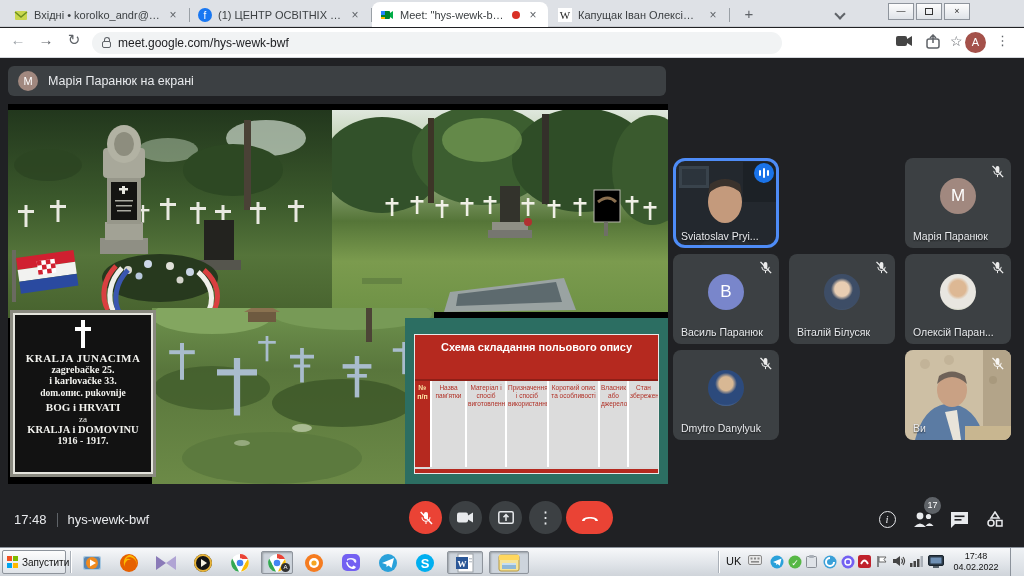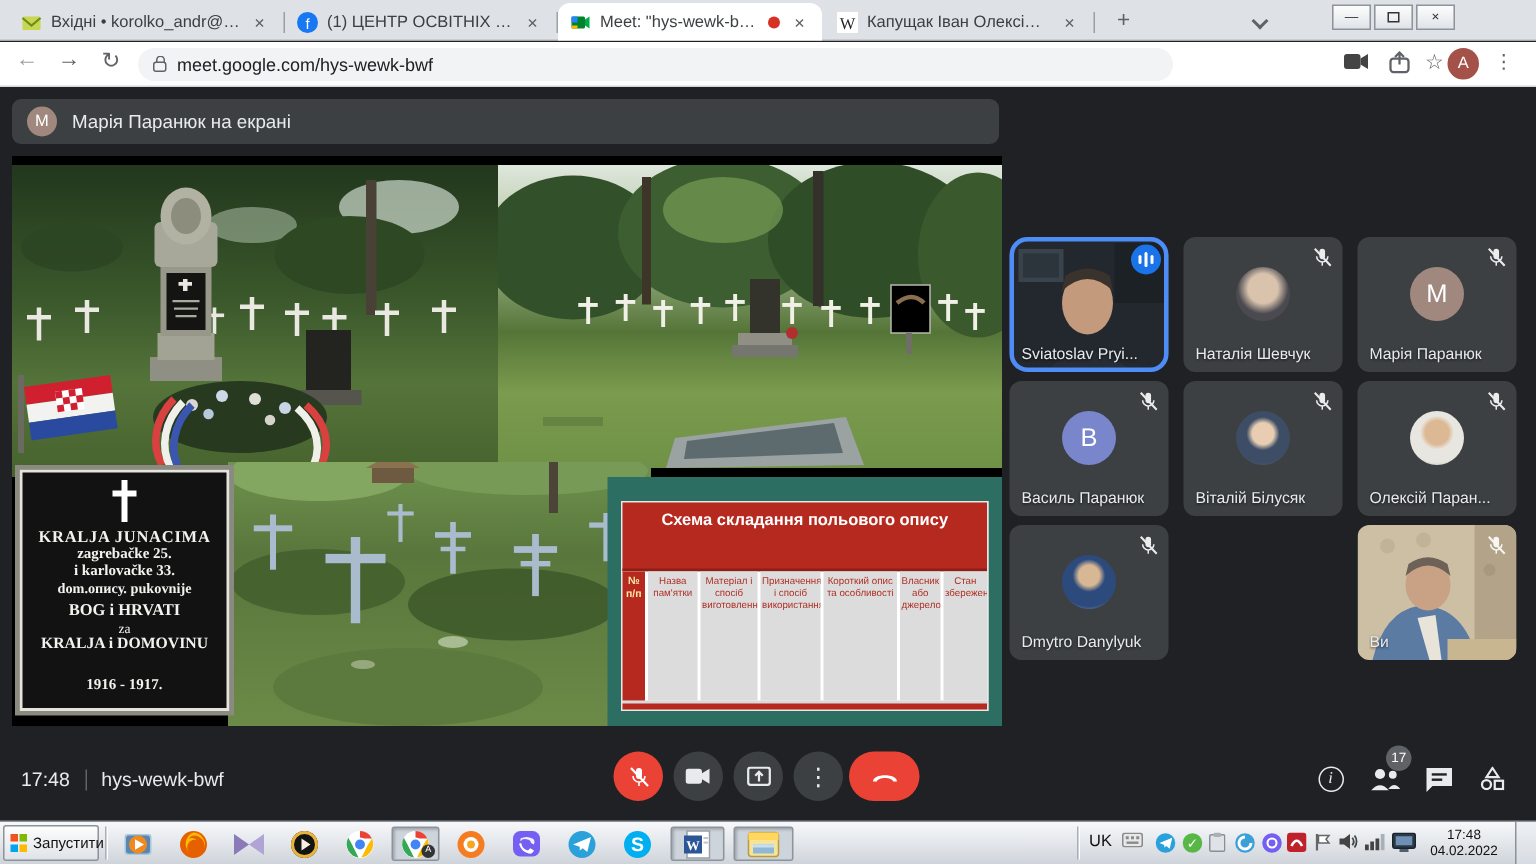--- a/index.html
+++ b/index.html
@@ -56,21 +56,21 @@
                    font-family:"Liberation Serif", serif; color:#f2f2ee; text-align:center; }
   .pcross { position:relative; width:20px; height:28px; margin-bottom:4px; }
   .pcross:before { content:""; position:absolute; left:8px; top:0; width:4px; height:28px; background:#fff; }
   .pcross:after  { content:""; position:absolute; left:2px; top:7px; width:16px; height:4px; background:#fff; }
   .pl0 { font-size:11px; font-weight:bold; letter-spacing:.5px;}
   .pl1,.pl2 { font-size:10px; font-weight:bold; }
   .pl3 { font-size:9.5px; font-weight:bold; margin-top:2px;}
   .pl4 { font-size:11px; font-weight:bold; margin-top:3px;}
   .pl5 { font-size:9px; margin-top:1px;}
   .pl6 { font-size:10.5px; font-weight:bold;}
-  .pl7 { font-size:10px; font-weight:bold; margin-top:16px;}
+  .pl7 { font-size:10px; font-weight:bold; margin-top:0;}
 
   
   #slidewrap { position:absolute; left:397px; top:214px; width:263px; height:166px; background:#2c6e62; }
   #slide { position:absolute; left:9px; top:16px; width:245px; height:140px; background:#d9d9d9; border:1px solid #e8e8e8;}
   #slide .hdr { height:46px; background:#b5291f; border-bottom:2px solid #8e1f17; display:flex;
                 align-items:flex-start; justify-content:center; padding-top:6px; }
   #slide .hdr span { color:#fff; font-size:11px; font-weight:bold; }
   #slide .tbl { display:flex; gap:2px; background:#fff; height:86px; }
   #slide .col { background:#dcdcdc; color:#b03026; font-size:6.5px; text-align:center; padding:3px 1px;
                 line-height:1.25; overflow:hidden; }
@@ -402,21 +402,21 @@
           <div class="foot"></div>
         </div>
       </div>
 
       <div id="plaque">
         <div class="inner">
           <span class="pcross"></span>
           <span class="pl0">KRALJA JUNACIMA</span>
           <span class="pl1">zagrebačke 25.</span>
           <span class="pl2">i karlovačke 33.</span>
-          <span class="pl3">dom.опису. pukovnije</span>
+          <span class="pl3">dom.опис. pukovnije</span>
           <span class="pl4">BOG i HRVATI</span>
           <span class="pl5">za</span>
           <span class="pl6">KRALJA i DOMOVINU</span>
           <span class="pl7">1916 - 1917.</span>
         </div>
       </div>
     </div>
 
     <div class="tile speaking" style="left:673px;top:100px">
       <svg width="106" height="90" viewBox="0 0 106 90">
@@ -427,30 +427,20 @@
         <ellipse cx="52" cy="44" rx="17" ry="21" fill="#c49a7c"></ellipse>
         <path d="M35 36 q17 -16 34 0 l-2 -10 q-15 -10 -30 0 z" fill="#3a322c"></path>
         <path d="M24 90 q28 -28 58 0 z" fill="#272d34"></path>
       </svg>
       <span class="audioind">
           <i style="height:6px"></i>
           <i style="height:10px"></i>
           <i style="height:6px"></i>
         </span>
       <span class="nm">Sviatoslav Pryi...</span>
-    </div>
-    <div class="tile" style="left:789px;top:100px">
-      <svg class="micoff" viewBox="0 0 24 24">
-          <path d="M12 3a3 3 0 0 1 3 3v5a3 3 0 0 1-6 0V6a3 3 0 0 1 3-3z" fill="#fff"></path>
-          <path d="M6 11a6 6 0 0 0 12 0" stroke="#fff" stroke-width="1.6" fill="none"></path>
-          <line x1="12" y1="17" x2="12" y2="21" stroke="#fff" stroke-width="1.6"></line>
-          <line x1="4" y1="3" x2="21" y2="21" stroke="#fff" stroke-width="2.2"></line>
-        </svg>
-      <span class="avph" style="background:radial-gradient(circle at 50% 40%, #d9c3ad 0 35%, #4a4a50 60%)"></span>
-      <span class="nm">Наталія Шевчук</span>
     </div>
     <div class="tile" style="left:905px;top:100px">
       <svg class="micoff" viewBox="0 0 24 24">
           <path d="M12 3a3 3 0 0 1 3 3v5a3 3 0 0 1-6 0V6a3 3 0 0 1 3-3z" fill="#fff"></path>
           <path d="M6 11a6 6 0 0 0 12 0" stroke="#fff" stroke-width="1.6" fill="none"></path>
           <line x1="12" y1="17" x2="12" y2="21" stroke="#fff" stroke-width="1.6"></line>
           <line x1="4" y1="3" x2="21" y2="21" stroke="#fff" stroke-width="2.2"></line>
         </svg>
       <span class="avlet" style="background:#a1887f">M</span>
       <span class="nm">Марія Паранюк</span>

